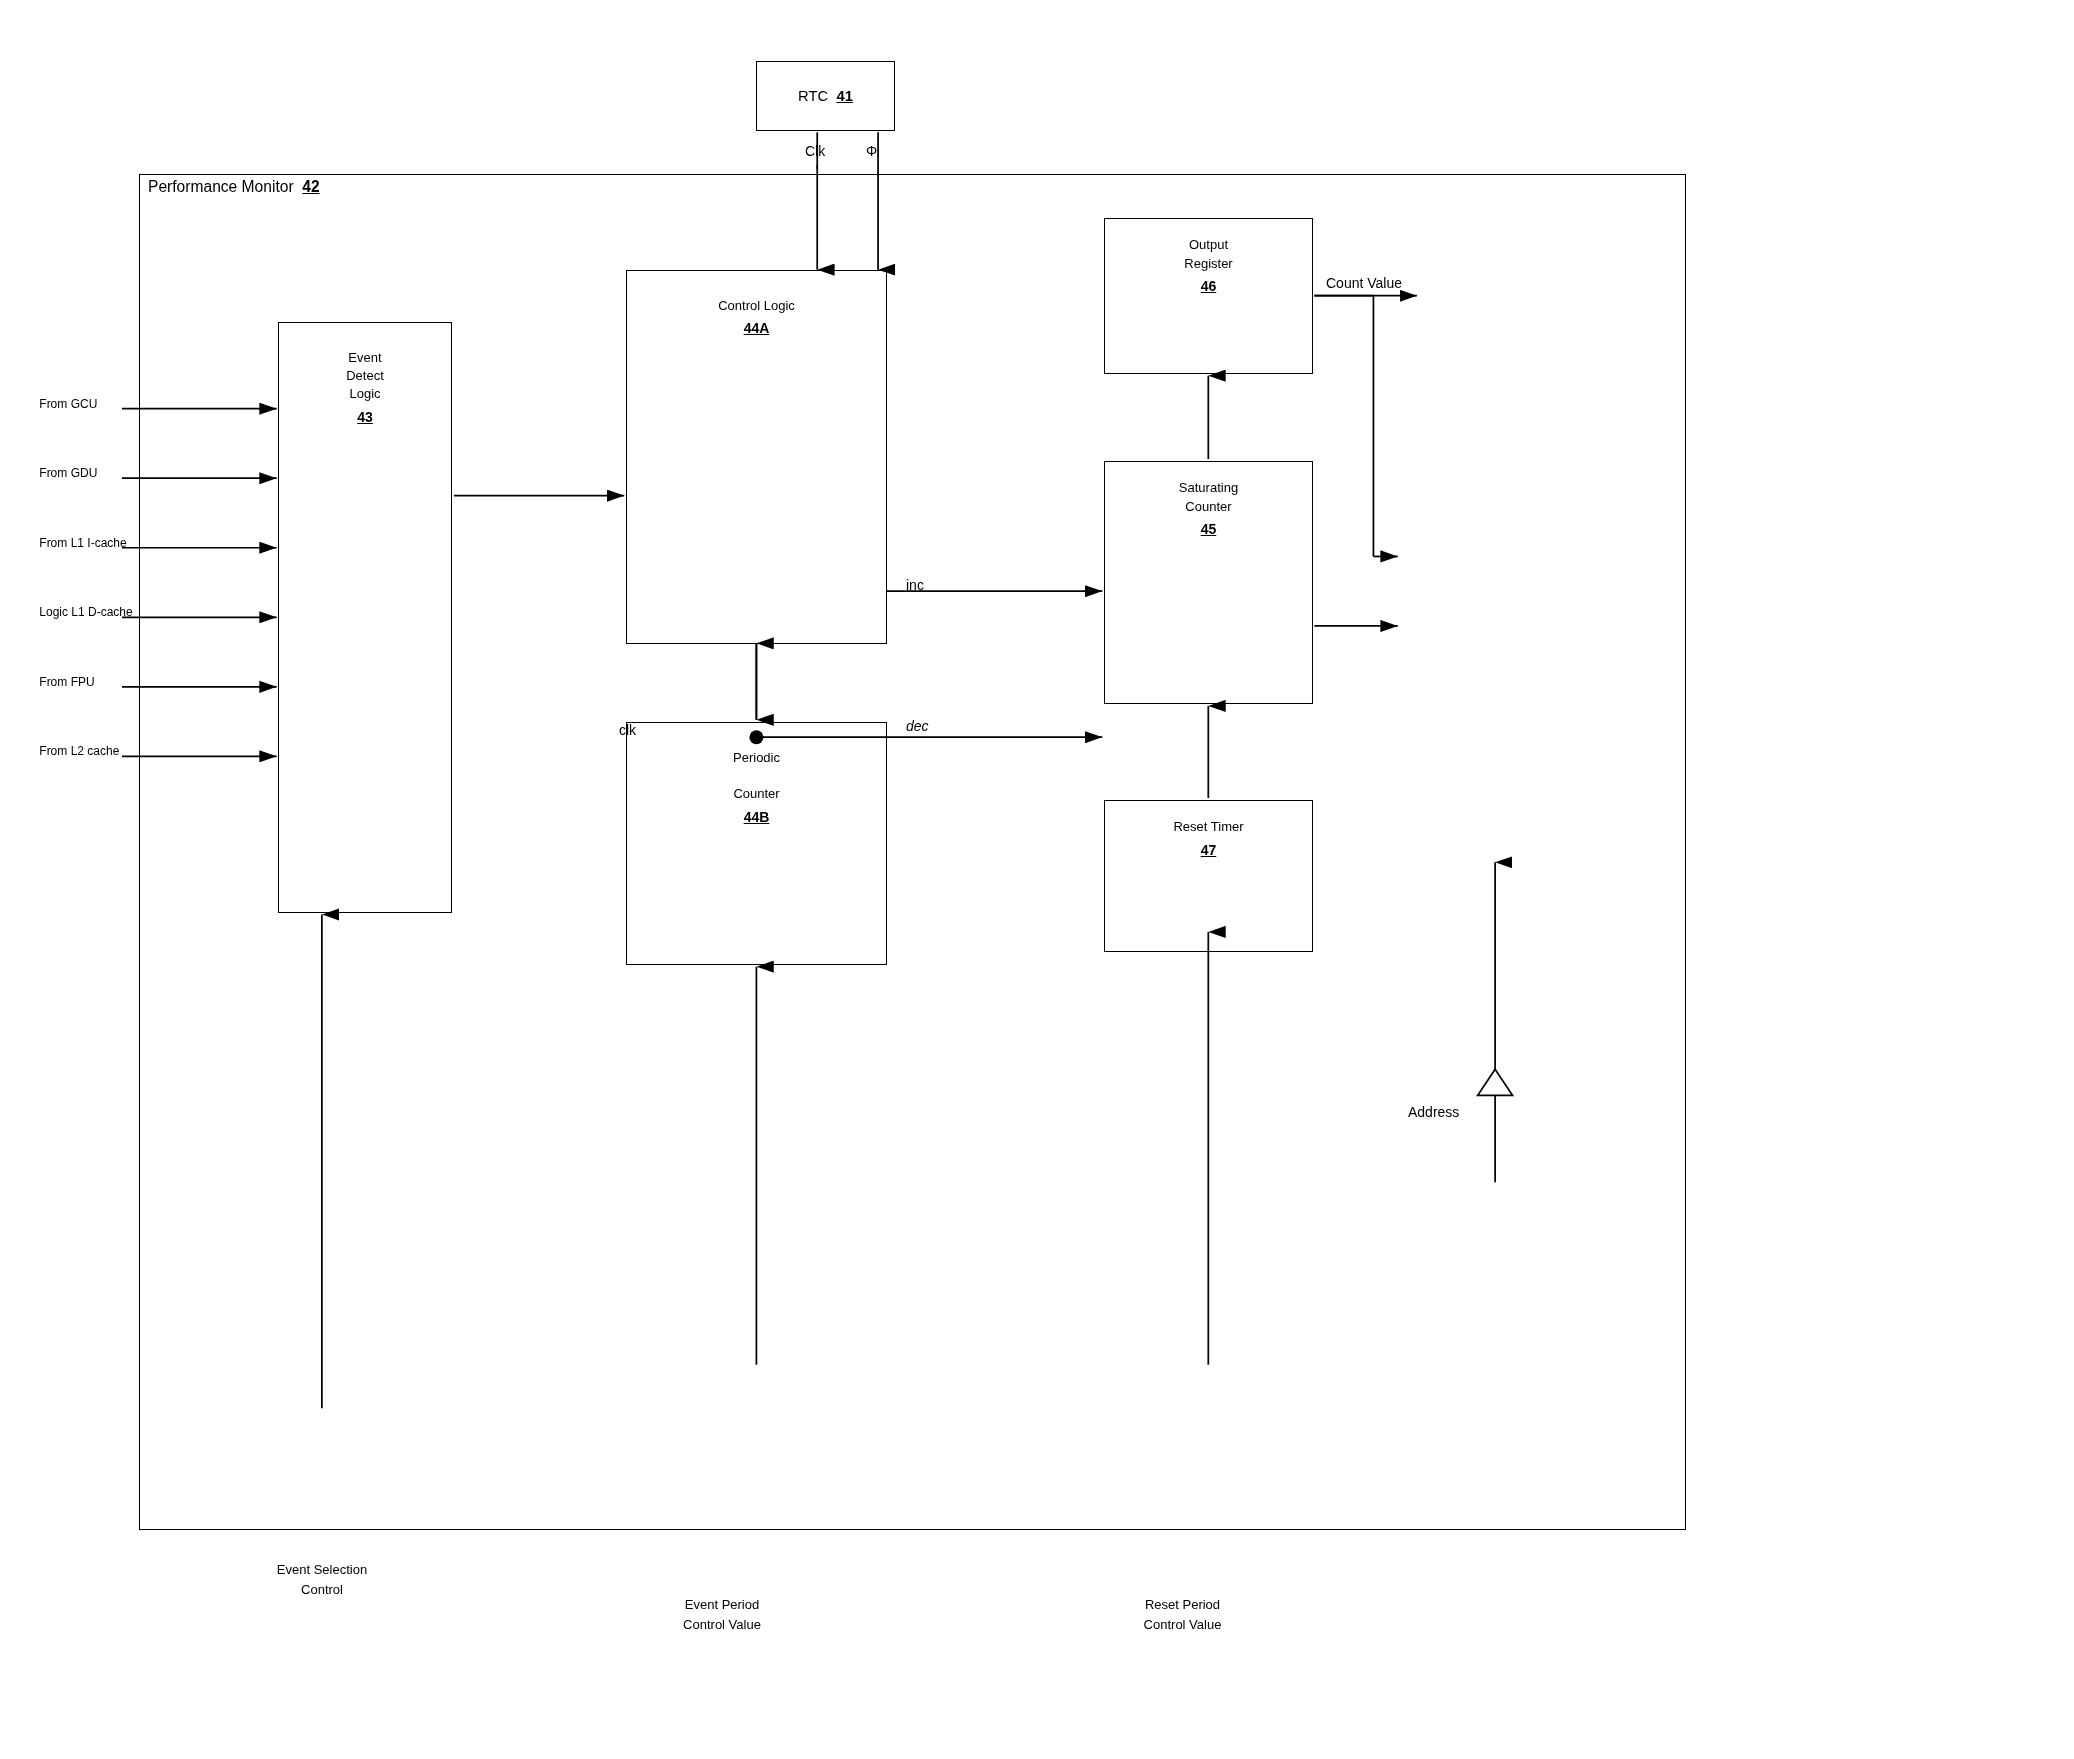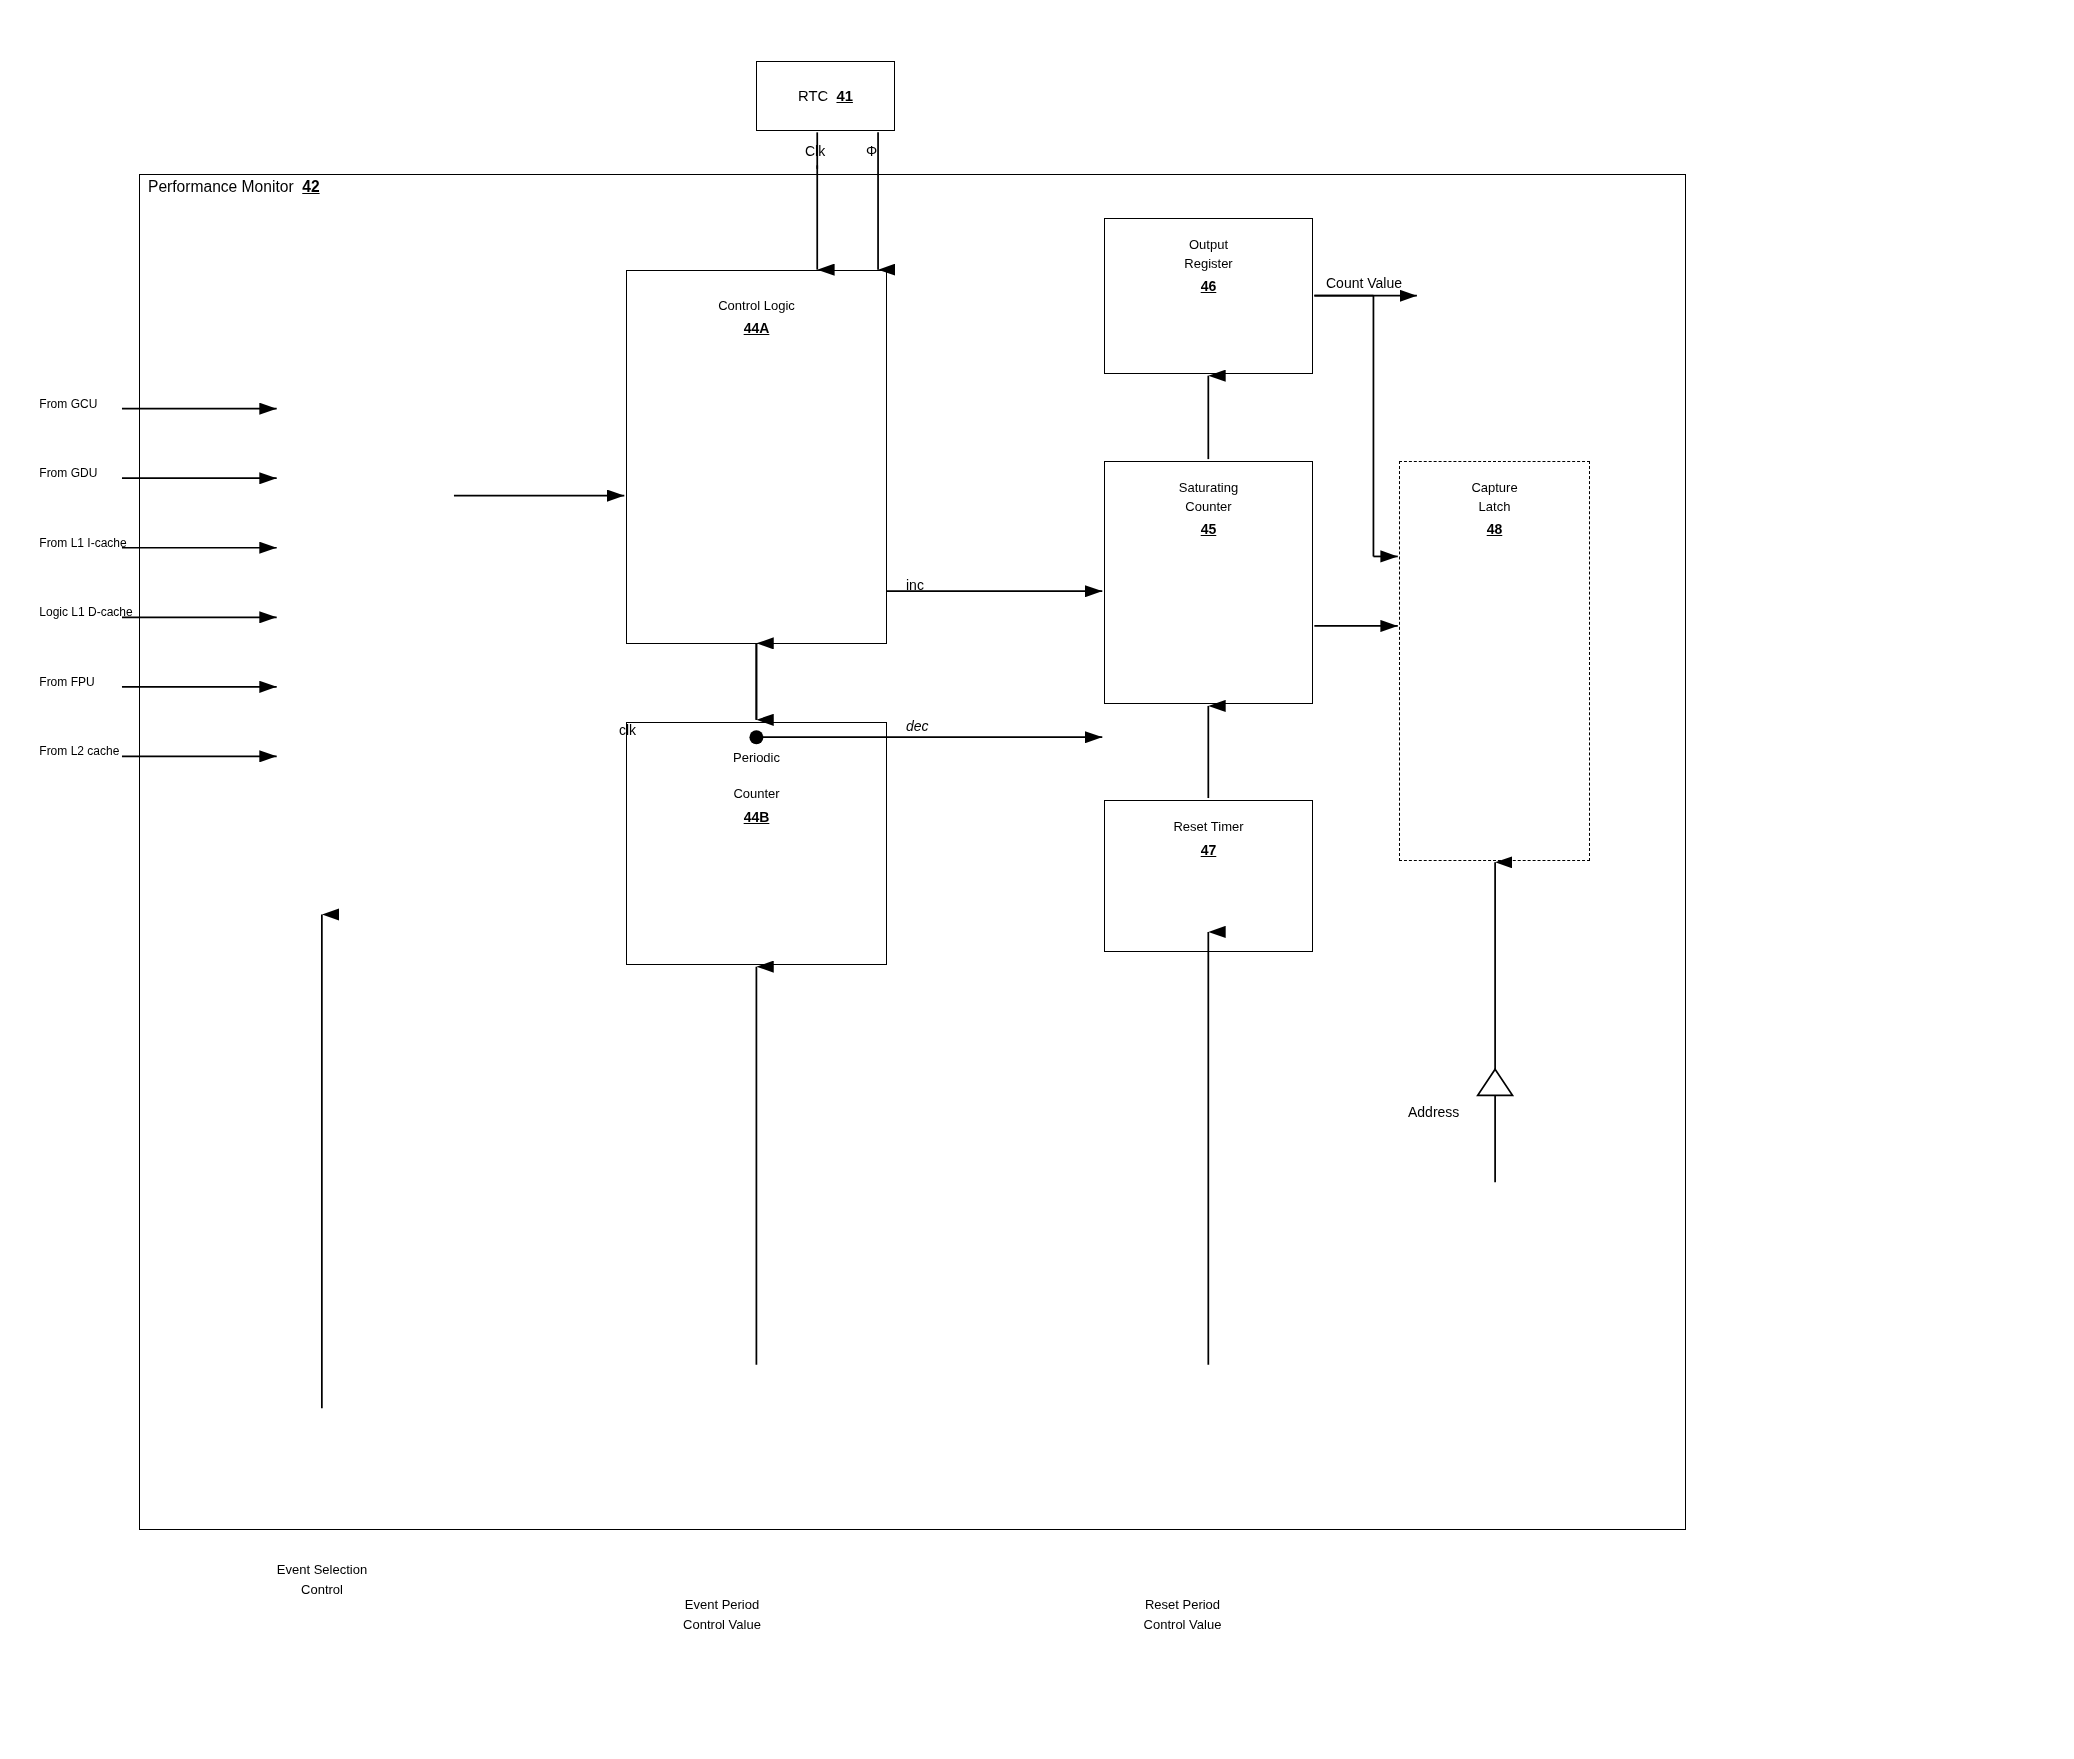--- a/index.html
+++ b/index.html
@@ -217,20 +217,24 @@
 
   <div class="rtc-box">
     <span style="font-size:14.8px;">RTC &nbsp;<span style="text-decoration:underline;font-weight:bold;margin-top:41px;">41</span></span>
   </div>
 
   <div class="perf-monitor-box"></div>
   <div class="perf-monitor-label">
     Performance Monitor &nbsp;<span style="text-decoration:underline;font-weight:bold;">42</span>
   </div>
 
+  <div class="event-detect-box">
+    <div class="box-label">Event<br>Detect<br>Logic</div>
+    <div class="box-number">43</div>
+  </div>
 
   <div class="control-logic-box">
     <div class="box-label">Control Logic</div>
     <div class="box-number">44A</div>
   </div>
 
   <div class="periodic-counter-box">
     <div class="box-label">Periodic<br><br>Counter</div>
     <div class="box-number">44B</div>
   </div>
@@ -243,24 +247,20 @@
   <div class="saturating-counter-box">
     <div class="box-label">Saturating<br>Counter</div>
     <div class="box-number">45</div>
   </div>
 
   <div class="reset-timer-box">
     <div class="box-label">Reset Timer</div>
     <div class="box-number">47</div>
   </div>
 
-  <div class="capture-latch-box">
-    <div class="box-label">Capture<br>Latch</div>
-    <div class="box-number">48</div>
-  </div>
 
   <div class="input-label" style="top:362px; left:4.3px;">From GCU</div>
   <div class="input-label" style="top:431px; left:4.3px;">From GDU</div>
   <div class="input-label" style="top:501px; left:4.3px;">From L1 I-cache</div>
   <div class="input-label" style="top:570px; left:4.3px;">Logic L1 D-cache</div>
   <div class="input-label" style="top:640px; left:4.3px;">From FPU</div>
   <div class="input-label" style="top:709px; left:4.3px;">From L2 cache</div>
 
   <div class="output-label" style="top:240px; left:1291px;">Count Value</div>
   <div class="output-label" style="top:1069px; left:1373px;">Address</div>

